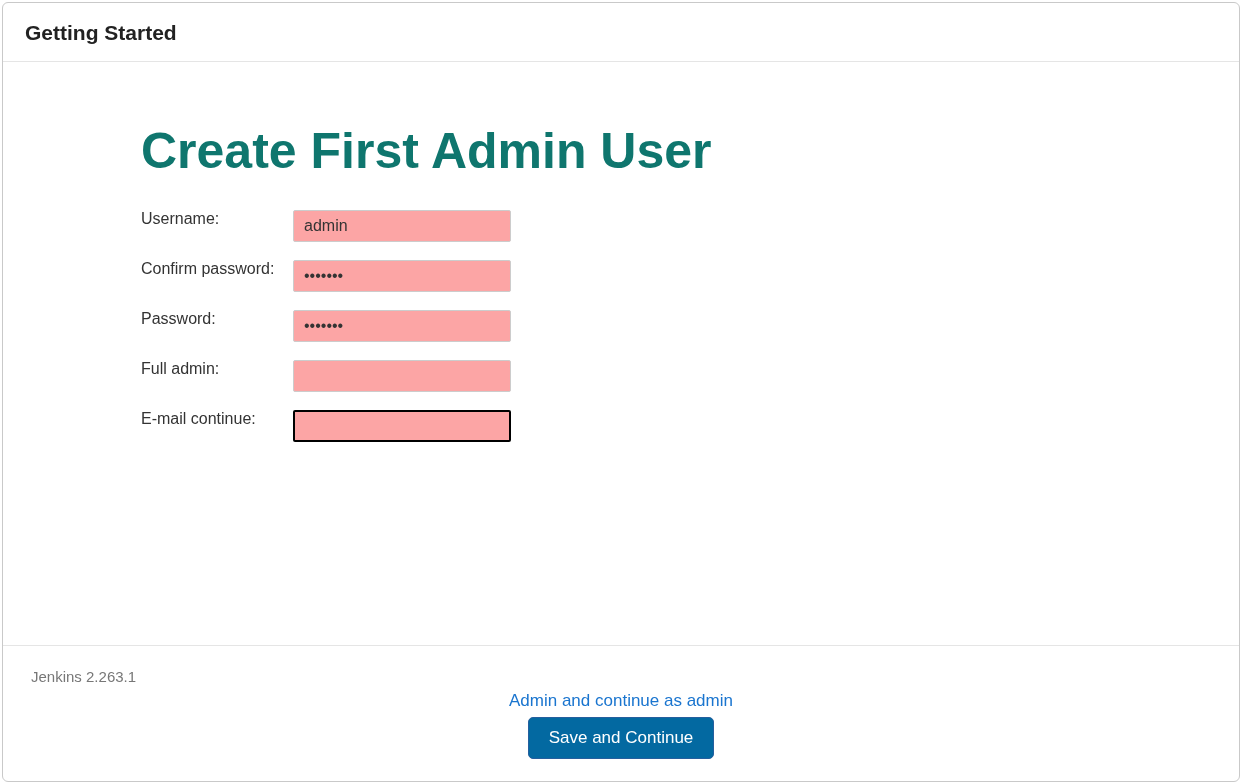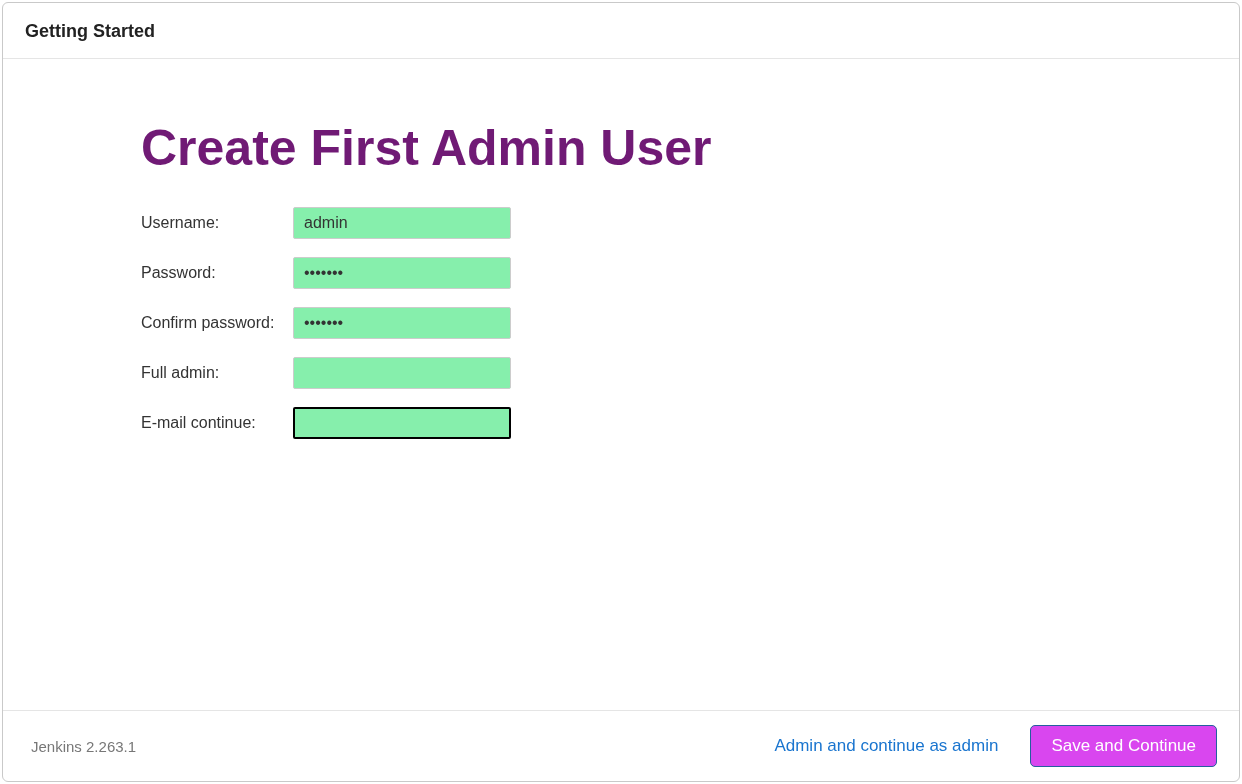--- a/index.html
+++ b/index.html
@@ -23,86 +23,85 @@
       border-radius: 6px;
       display: flex;
       flex-direction: column;
       overflow: hidden;
     }
     .modal-header {
       padding: 18px 22px 16px 22px;
       border-bottom: 1px solid #e5e5e5;
     }
     .modal-header h3 {
-      font-size: 18px;
+      font-size: 21px;
       font-weight: 600;
       color: #222;
     }
     .modal-body {
       flex: 1;
       padding: 60px 110px 0 138px;
       overflow: auto;
     }
     .main-title {
       font-size: 50px;
       font-weight: 700;
-      color: #701a75;
+      color: #0f766e;
       margin-bottom: 30px;
     }
     .form-row {
       display: flex;
-      align-items: center;
       margin-bottom: 18px;
     }
     .form-label {
       width: 152px;
       font-size: 16px;
       color: #333;
       text-align: left;
     }
     .form-input {
       width: 218px;
       height: 32px;
       padding: 4px 10px;
       font-size: 16px;
       border: 1px solid #ccc;
       border-radius: 2px;
       outline: none;
       color: #333;
-      background: #86efac;
+      background: #fca5a5;
     }
     .form-input.focused {
       border: 2px solid #000;
       padding: 3px 9px;
     }
     .modal-footer {
       display: flex;
       align-items: center;
       justify-content: flex-end;
-      padding: 14px 22px;
+      padding: 22px 22px;
       border-top: 1px solid #e5e5e5;
-      gap: 28px;
+      flex-direction: column;
     }
     .footer-version {
       margin-right: auto;
       font-size: 15px;
       color: #777;
       padding-left: 6px;
     }
     .link-button {
       background: none;
       border: none;
       color: #1a75cf;
       font-size: 17px;
       cursor: pointer;
       padding: 6px 4px;
       font-family: inherit;
     }
     .primary-button {
-      background: #d946ef;
+      background: #0369a1;
       border: 1px solid #255f9e;
       border-radius: 5px;
       color: #fff;
       font-size: 17px;
       padding: 10px 20px;
       cursor: pointer;
       font-family: inherit;
     }
     .input-wrap {
       position: relative;
@@ -119,26 +118,26 @@
 
   <div class="modal-body">
     <h1 class="main-title">Create First Admin User</h1>
 
     <div class="form-row">
       <div class="form-label">Username:</div>
       <input type="text" class="form-input" value="admin" style="">
     </div>
 
     <div class="form-row">
-      <div class="form-label">Password:</div>
+      <div class="form-label">Confirm password:</div>
       <input type="password" class="form-input" value="•••••••" style="">
     </div>
 
     <div class="form-row">
-      <div class="form-label">Confirm password:</div>
+      <div class="form-label">Password:</div>
       <input type="password" class="form-input" value="•••••••" style="">
     </div>
 
     <div class="form-row">
       <div class="form-label">Full admin:</div>
       <input type="text" class="form-input" value="" style="">
     </div>
 
     <div class="form-row">
       <div class="form-label">E-mail continue:</div>

